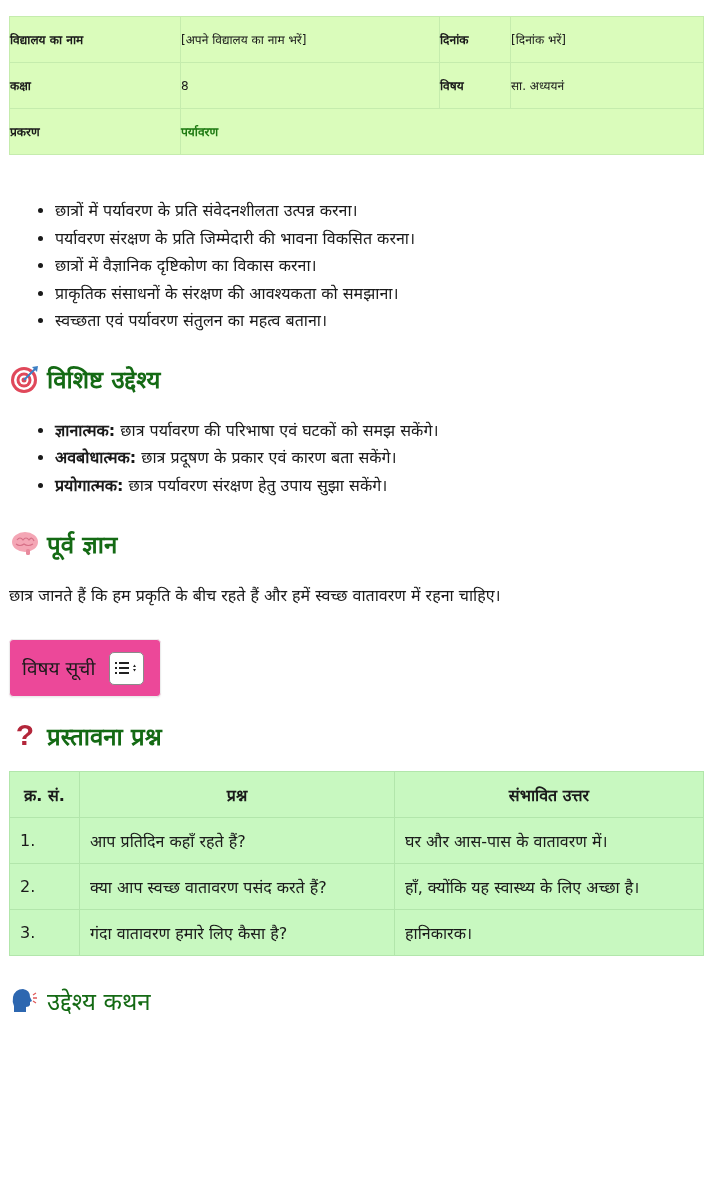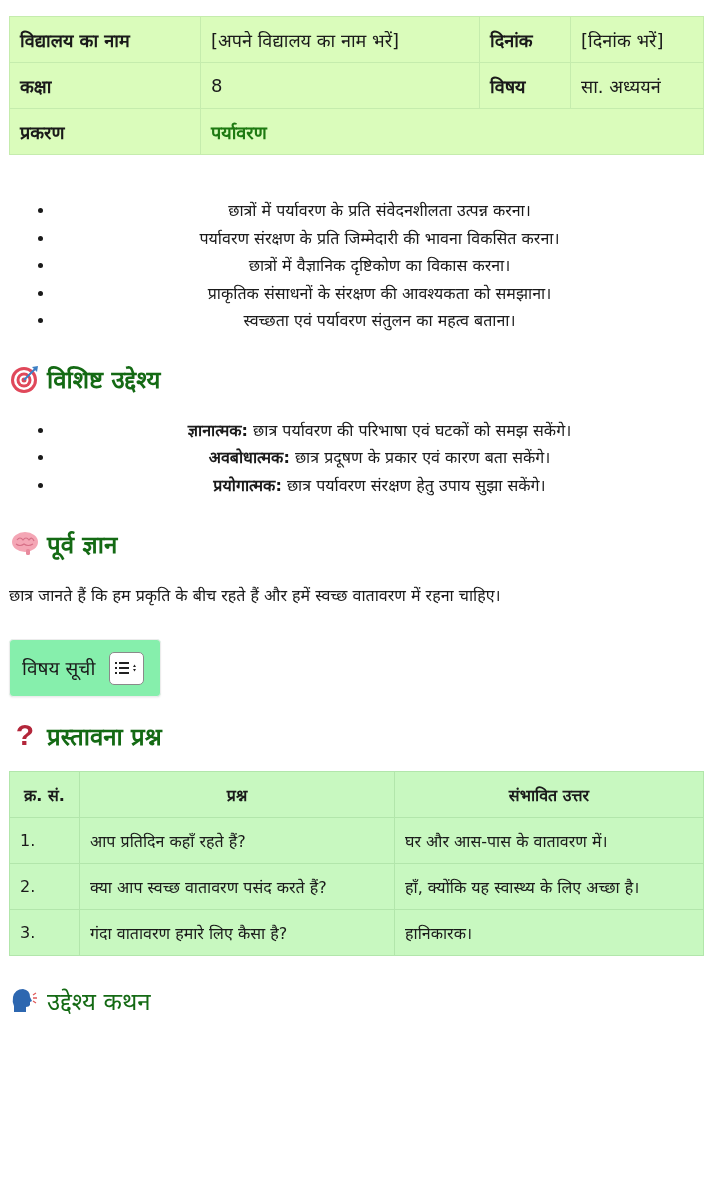--- a/index.html
+++ b/index.html
@@ -9,46 +9,46 @@
     color: #1a1a1a;
     position: relative;
   }
   .page { padding: 16px 16px 0 9px; }
 
   
   table { border-collapse: collapse; width: 695px; }
   .info-table { background: #dafcbb; margin-top: 0; }
   .info-table td {
     border: 1.5px solid #c5ecad;
-    height: 45px; padding: 0 10px;
-    font-size: 18px; vertical-align: middle;
+    height: 45px; padding: 0 0;
+    font-size: 12px; vertical-align: middle;
   }
   .info-table td.lbl { font-weight: bold; }
   .info-table td.topic { color: #1e7a12; font-weight: bold; }
 
   .heading {
     display: flex; align-items: center;
     font-size: 24px; font-weight: bold; color: #146a14;
     margin: 0; height: 40px;
   }
   .heading .ico { width: 32px; height: 32px; margin-right: 6px; display:inline-flex; align-items:center; justify-content:center; }
   .heading.light { font-weight: normal; }
 
-  ul { margin: 0; padding-left: 46px; text-align: center; }
+  ul { margin: 0; padding-left: 46px; }
   ul li { font-size: 16px; line-height: 27.5px; }
   ul li b { font-weight: bold; }
 
   p.body { font-size: 16px; margin: 0; line-height: 30px; }
 
   .toc {
     display: inline-flex; align-items: center;
     border: 1px solid #ececec; border-radius: 4px;
     box-shadow: 0 1px 2px rgba(0,0,0,0.06);
     padding: 0 16px 0 12px; height: 58px; width: 152px;
-    box-sizing: border-box; background: #86efac;
+    box-sizing: border-box; background: #ec4899;
   }
   .toc .lbl { font-size: 19px; flex: 1; }
   .toc .btn {
     width: 35px; height: 33px; border: 1px solid #8a8a8a; border-radius: 5px;
     display: flex; align-items: center; justify-content: center; gap: 2px;
     background: #fff; box-sizing: border-box;
   }
 
   .q-table { background: #c8f8c0; }
   .q-table th, .q-table td {

